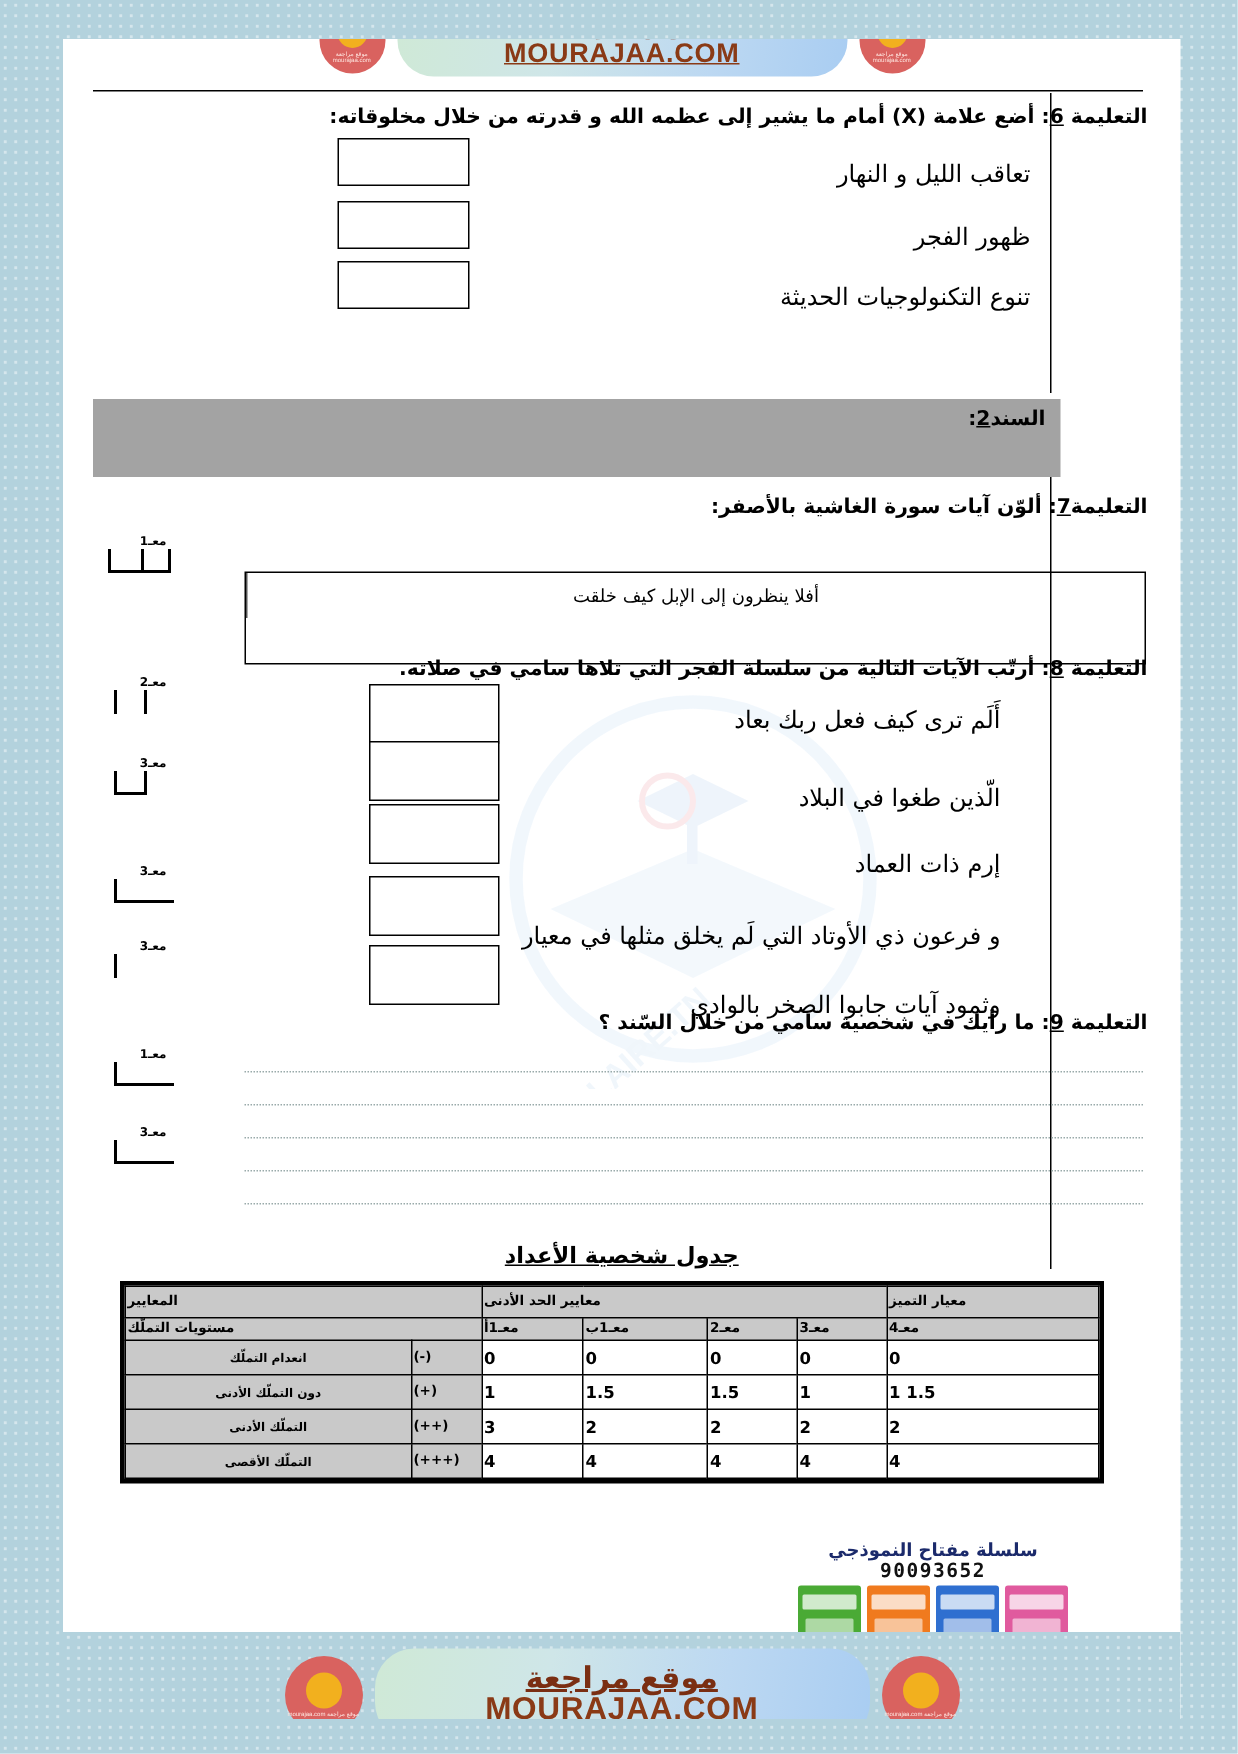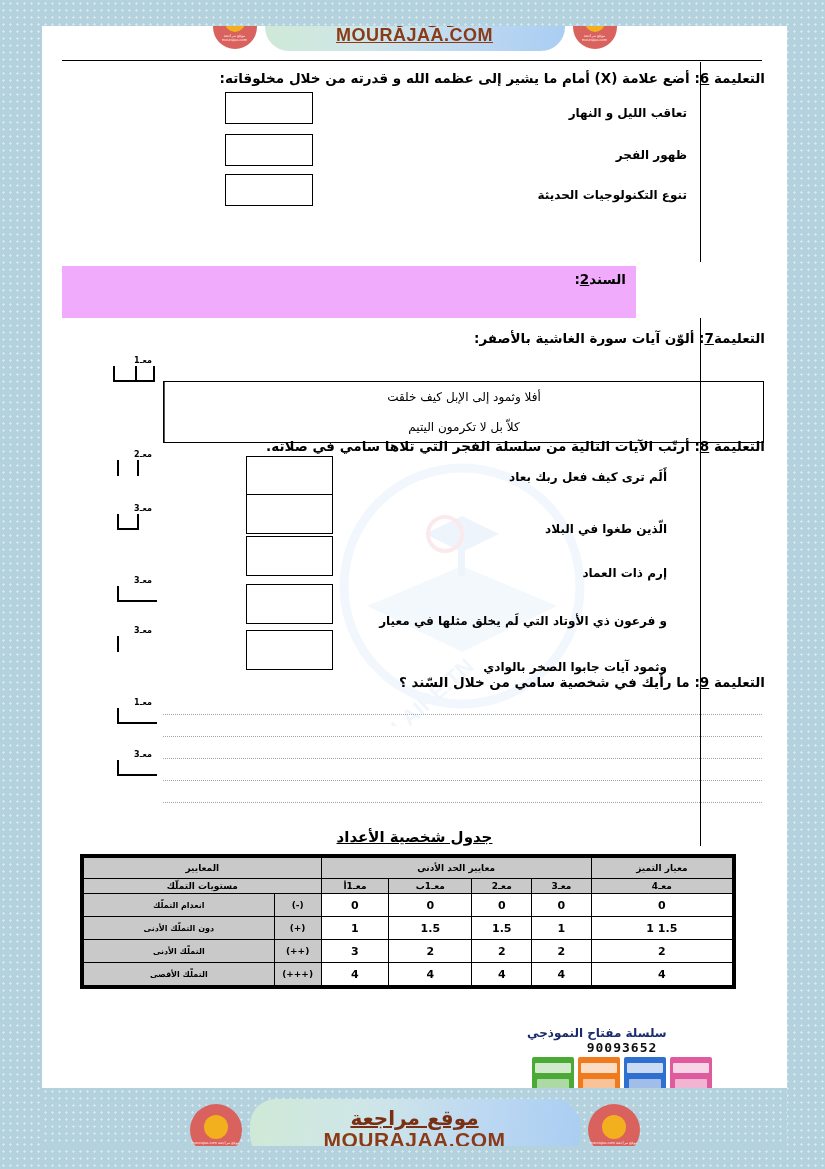--- a/index.html
+++ b/index.html
@@ -98,31 +98,31 @@
 
   .txt{font-family:"DejaVu Sans","Liberation Sans",sans-serif;color:#000;}
 
   .instr{
     position:absolute;right:22px;font-size:13.5px;font-weight:bold;
     white-space:nowrap;
   }
   .instr u{text-decoration:underline;}
 
   .item-line{
-    position:absolute;font-size:12px;white-space:nowrap;font-weight:bold;
+    position:absolute;font-size:16px;white-space:nowrap;
   }
 
   .tickbox{
     position:absolute;border:1.4px solid #000;background:#fff;
   }
 
   
   .sanad{
-    position:absolute;left:20px;top:240px;width:574px;height:52px;
-    background:#f0abfc;
+    position:absolute;left:20px;top:240px;width:645px;height:52px;
+    background:#a3a3a3;
   }
   .sanad .t1{
     position:absolute;right:10px;top:5px;font-size:13.5px;font-weight:bold;
   }
   .sanad .t2{
     position:absolute;right:10px;top:26px;font-size:14px;font-weight:bold;
   }
 
   
   .verses{
@@ -136,21 +136,21 @@
   }
   .verses .vcell.right-cell{border-left:1px solid #555;}
 
   
   .dotline{
     position:absolute;left:121px;width:599px;
     border-bottom:1.5px dotted #9aa;
   }
 
   
-  .crit{position:absolute;left:0;width:120px;text-align:center;padding-left:41px;}
+  .crit{position:absolute;left:0;width:120px;text-align:center;}
   .crit .lbl{font-size:8px;font-weight:bold;}
   .crit .mark{
     position:relative;height:16px;margin-top:1px;
   }
   .crit .mark i{
     position:absolute;bottom:0;display:block;background:#000;
   }
 
   
   .tbl-title{
@@ -159,34 +159,34 @@
   }
   .grades{
     position:absolute;left:38px;top:828px;width:650px;
     border:3px solid #000;background:#fff;
   }
   .grades table{
     border-collapse:collapse;width:100%;
     font-size:9px;font-family:"DejaVu Sans","Liberation Sans",sans-serif;
   }
   .grades td,.grades th{
-    border:1px solid #000;text-align:center;padding:2px 1px;
+    border:1px solid #000;text-align:left;padding:2px 1px;
   }
   .grades .hd{background:#c9c9c9;font-weight:bold;}
   .grades .hd-tall{height:16px;}
   .grades .num{font-weight:bold;font-size:11px;height:18px;}
   .grades .lvl{background:#c9c9c9;font-weight:bold;font-size:8px;text-align:center;}
   .grades .sign{background:#c9c9c9;font-weight:bold;font-size:9px;width:44px;}
 
   
   .ad{
     position:absolute;left:485px;top:1000px;width:190px;z-index:30;
   }
   .ad .ad-t1{
-    font-size:12px;font-weight:bold;color:#1b2a6b;text-align:left;
+    font-size:12px;font-weight:bold;color:#1b2a6b;text-align:center;
     letter-spacing:1px;
   }
   .ad .ad-t2{
     font-size:13px;font-weight:bold;color:#111;text-align:center;
     font-family:"DejaVu Sans Mono","Liberation Mono",monospace;letter-spacing:1px;
   }
   .ad .books{display:flex;gap:4px;justify-content:center;margin-top:2px;}
   .ad .book{
     width:42px;height:52px;border-radius:2px;position:relative;overflow:hidden;
   }
@@ -241,24 +241,23 @@
         <span>السند</span><u>2</u><span>:</span>
       </div>
     </div>
 
     <div class="instr" style="top:304px;">
       <span>التعليمة</span><u>7</u><span>: ألوّن آيات سورة الغاشية بالأصفر:</span>
     </div>
 
     <div class="verses">
       <div class="vrow">
-        <div class="vcell right-cell">أفلا وثمود إلى الإبل كيف خلقت</div>
+        <div class="vcell right-cell">أفلا ينظرون إلى الإبل كيف خلقت</div>
       </div>
       <div class="vrow">
-        <div class="vcell right-cell">كلاّ بل لا تكرمون اليتيم</div>
       </div>
     </div>
 
     <div class="instr" style="top:412px;">
       <span>التعليمة </span><u>8</u><span>: أرتّب الآيات التالية من سلسلة الفجر التي تلاها سامي في صلاته.</span>
     </div>
 
     <div class="item-line" style="top:444px;right:120px;">أَلَم ترى كيف فعل ربك بعاد</div>
     <div class="tickbox" style="left:204px;top:430px;width:85px;height:38px;"></div>
 

